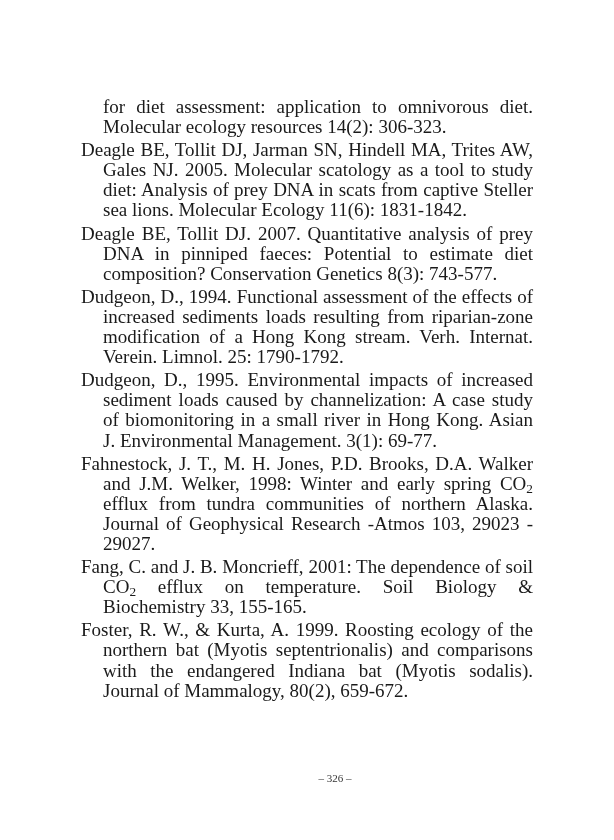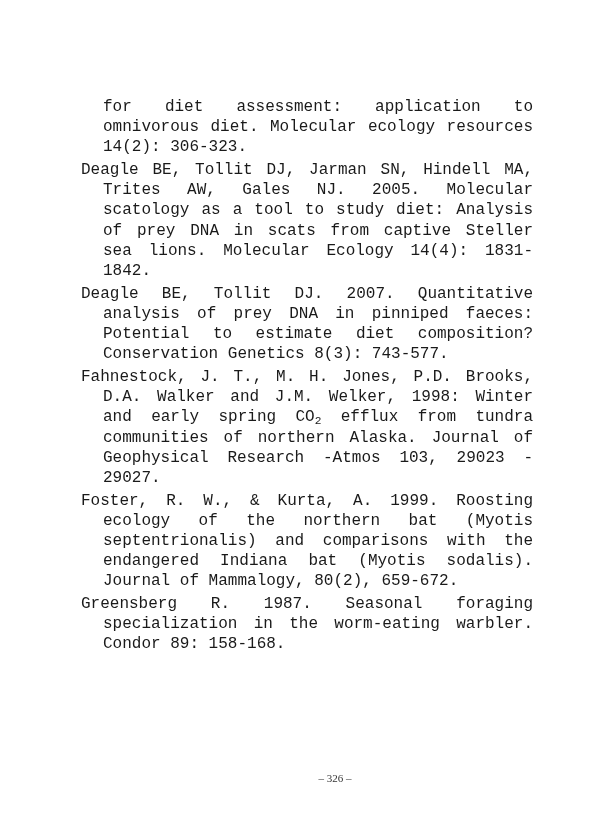--- a/index.html
+++ b/index.html
@@ -2,22 +2,22 @@
 <html><head>
 <meta charset="utf-8">
 <style>
   html, body { margin: 0; padding: 0; background: #ffffff; }
   body { width: 614px; height: 840px; position: relative; overflow: hidden; }
   .page {
     position: absolute;
     left: 81px;
     top: 97px;
     width: 452px;
-    font-family: Liberation Mono, monospace;
-    font-size: 16px;
+    font-family: Liberation Serif, serif;
+    font-size: 19px;
     line-height: 20.1px;
     color: #1a1a1a;
   }
   .ref {
     margin: 0 0 3px 0;
     padding-left: 22px;
     text-indent: -22px;
     text-align: justify;
     text-align-last: left;
   }
@@ -36,20 +36,22 @@
     font-size: 11px;
     color: #333333;
     padding-left: 28px;
   }
 </style>
 </head>
 <body>
 
 <div class="page">
   <p class="ref cont">for diet assessment: application to omnivorous diet. Molecular ecology resources 14(2): 306-323.</p>
-  <p class="ref">Deagle BE, Tollit DJ, Jarman SN, Hindell MA, Trites AW, Gales NJ. 2005. Molecular scatology as a tool to study diet: Analysis of prey DNA in scats from captive Steller sea lions. Molecular Ecology 14(4): 1831-1842.</p>
+  <p class="ref">Deagle BE, Tollit DJ, Jarman SN, Hindell MA, Trites AW, Gales NJ. 2005. Molecular scatology as a tool to study diet: Analysis of prey DNA in scats from captive Steller sea lions. Molecular Ecology 11(6): 1831-1842.</p>
   <p class="ref">Deagle BE, Tollit DJ. 2007. Quantitative analysis of prey DNA in pinniped faeces: Potential to estimate diet composition? Conservation Genetics 8(3): 743-577.</p>
+  <p class="ref">Dudgeon, D., 1994. Functional assessment of the effects of increased sediments loads resulting from riparian-zone modification of a Hong Kong stream. Verh. Internat. Verein. Limnol. 25: 1790-1792.</p>
+  <p class="ref">Dudgeon, D., 1995. Environmental impacts of increased sediment loads caused by channelization: A case study of biomonitoring in a small river in Hong Kong. Asian J. Environmental Management. 3(1): 69-77.</p>
   <p class="ref"><span>Fahnestock, J. T., M. H. Jones, P.D. Brooks, D.A. Walker and J.M. Welker, 1998: Winter and early spring CO</span><sub>2</sub><span> efflux from tundra communities of northern Alaska. Journal of Geophysical Research -Atmos 103, 29023 - 29027.</span></p>
+  <p class="ref"><span>Fang, C. and J. B. Moncrieff, 2001: The dependence of soil CO</span><sub>2</sub><span> efflux on temperature. Soil Biology &amp; Biochemistry 33, 155-165.</span></p>
   <p class="ref">Foster, R. W., &amp; Kurta, A. 1999. Roosting ecology of the northern bat (Myotis septentrionalis) and comparisons with the endangered Indiana bat (Myotis sodalis). Journal of Mammalogy, 80(2), 659-672.</p>
-  <p class="ref">Greensberg R. 1987. Seasonal foraging specialization in the worm-eating warbler. Condor 89: 158-168.</p>
 </div>
 
 <div class="page-number">– 326 –</div>
 
 </body></html>

